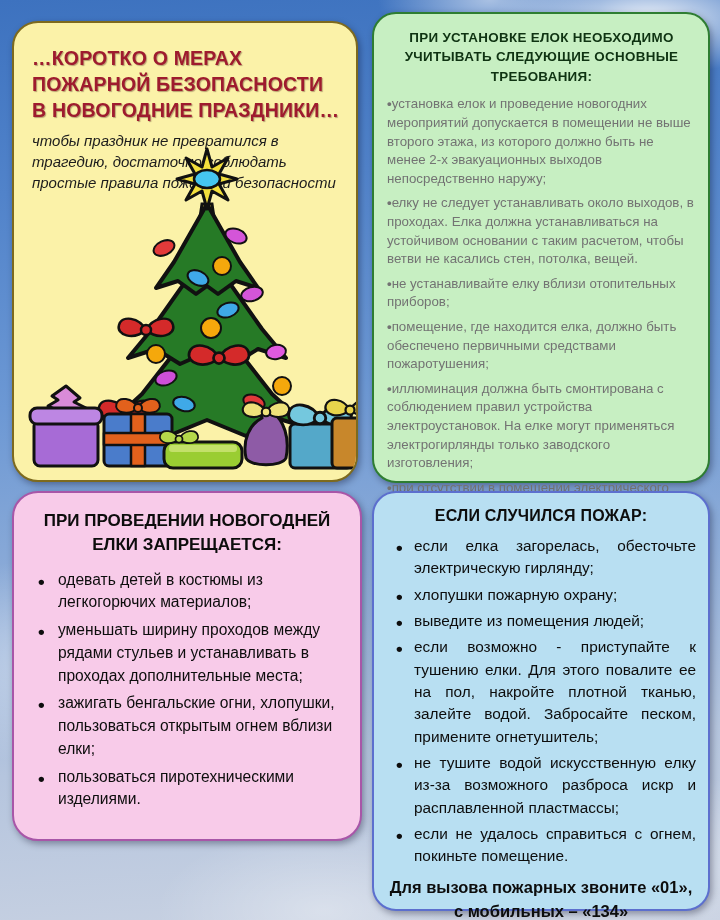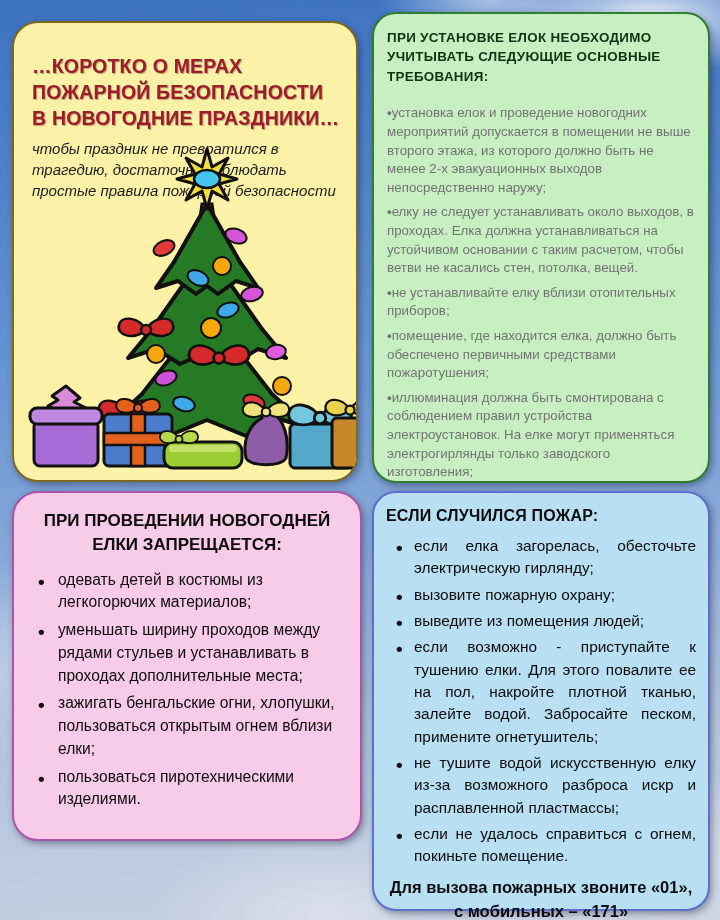--- a/index.html
+++ b/index.html
@@ -19,44 +19,44 @@
   .panel {
     position:absolute;
     box-shadow:2px 3px 7px rgba(0,0,30,.35);
   }
   
   .panel-intro {
     left:12px; top:21px; width:346px; height:461px;
     background:#FBF2A8;
     border:2px solid #7d6a1e;
     border-radius:26px;
-    padding:22px 16px 0 18px;
+    padding:14px 16px 0 18px;
     overflow:hidden;
   }
   .panel-intro h1 {
     font-size:19.5px; font-weight:bold; line-height:1.34;
     color:#9E1B2E; text-shadow:1px 1px 1px rgba(60,10,10,.35);
     margin:8px 0 8px 0; letter-spacing:.2px;
   }
   .panel-intro .subtitle {
     font-style:italic; font-size:15px; line-height:1.38; color:#1c1c1c;
   }
   .tree-wrap { position:absolute; left:0; right:0; bottom:0; height:334px; }
   
   .panel-requirements {
     left:372px; top:12px; width:338px; height:471px;
     background:#C7EFC2;
     border:2px solid #2E7D32;
     border-radius:24px;
     padding:14px 12px 8px 13px;
   }
   .panel-requirements h2 {
-    font-size:13.4px; font-weight:bold; 
+    font-size:13.4px; font-weight:bold; text-align:center;
     color:#0f3312; line-height:1.45; letter-spacing:.3px;
-    margin-bottom:18px;
+    margin-bottom:9px;
   }
   .req-item {
     font-size:13.3px; line-height:1.40; color:#737373;
     font-weight:500; margin-bottom:6px;
   }
   .req-item::before { content:"\2022 "; font-weight:bold; }
   
   .panel-forbidden {
     left:12px; top:491px; width:350px; height:350px;
     background:#F8CBE9;
@@ -79,21 +79,21 @@
   }
   
   .panel-fire {
     left:372px; top:491px; width:338px; height:420px;
     background:#B8DFF2;
     border:2px solid #5c6fce;
     border-radius:24px;
     padding:14px 12px 6px 12px;
   }
   .panel-fire h2 {
-    font-size:16px; font-weight:bold; text-align:left;
+    font-size:16px; font-weight:bold; text-align:center;
     color:#0d0d0d; margin-bottom:10px; letter-spacing:.2px;
   }
   .panel-fire li {
     font-size:15.4px; line-height:1.45; position:relative;
     padding-left:28px; margin-bottom:4px; color:#0d0d0d;
     text-align:justify;
   }
   .fire-footer {
     font-size:16.5px; font-weight:bold; text-align:center;
     line-height:1.5; margin-top:7px; color:#0d0d0d;
@@ -204,23 +204,23 @@
     <li>уменьшать ширину проходов между рядами стульев и устанавливать в проходах дополнительные места;</li>
     <li>зажигать бенгальские огни, хлопушки, пользоваться открытым огнем вблизи елки;</li>
     <li>пользоваться  пиротехническими изделиями.</li>
   </ul>
 </section>
 
 <section class="panel panel-fire">
   <h2>ЕСЛИ СЛУЧИЛСЯ ПОЖАР:</h2>
   <ul>
     <li>если елка загорелась, обесточьте электрическую гирлянду;</li>
-    <li>вызовите пожарную охрану;</li>
+    <li>хлопушки пожарную охрану;</li>
     <li>выведите из помещения людей;</li>
     <li>если возможно - приступайте к тушению елки. Для этого повалите ее на пол, накройте плотной тканью, залейте водой. Забросайте песком, примените огнетушитель;</li>
     <li>не тушите водой искусственную елку из-за возможного разброса искр и расплавленной пластмассы;</li>
     <li>если не удалось справиться с огнем, покиньте помещение.</li>
   </ul>
   <p class="fire-footer">
     <span>Для вызова пожарных звоните «01»,</span><br>
-    <span>с мобильных – «171»</span>
+    <span>с мобильных – «134»</span>
   </p>
 </section>
 
 </body></html>

